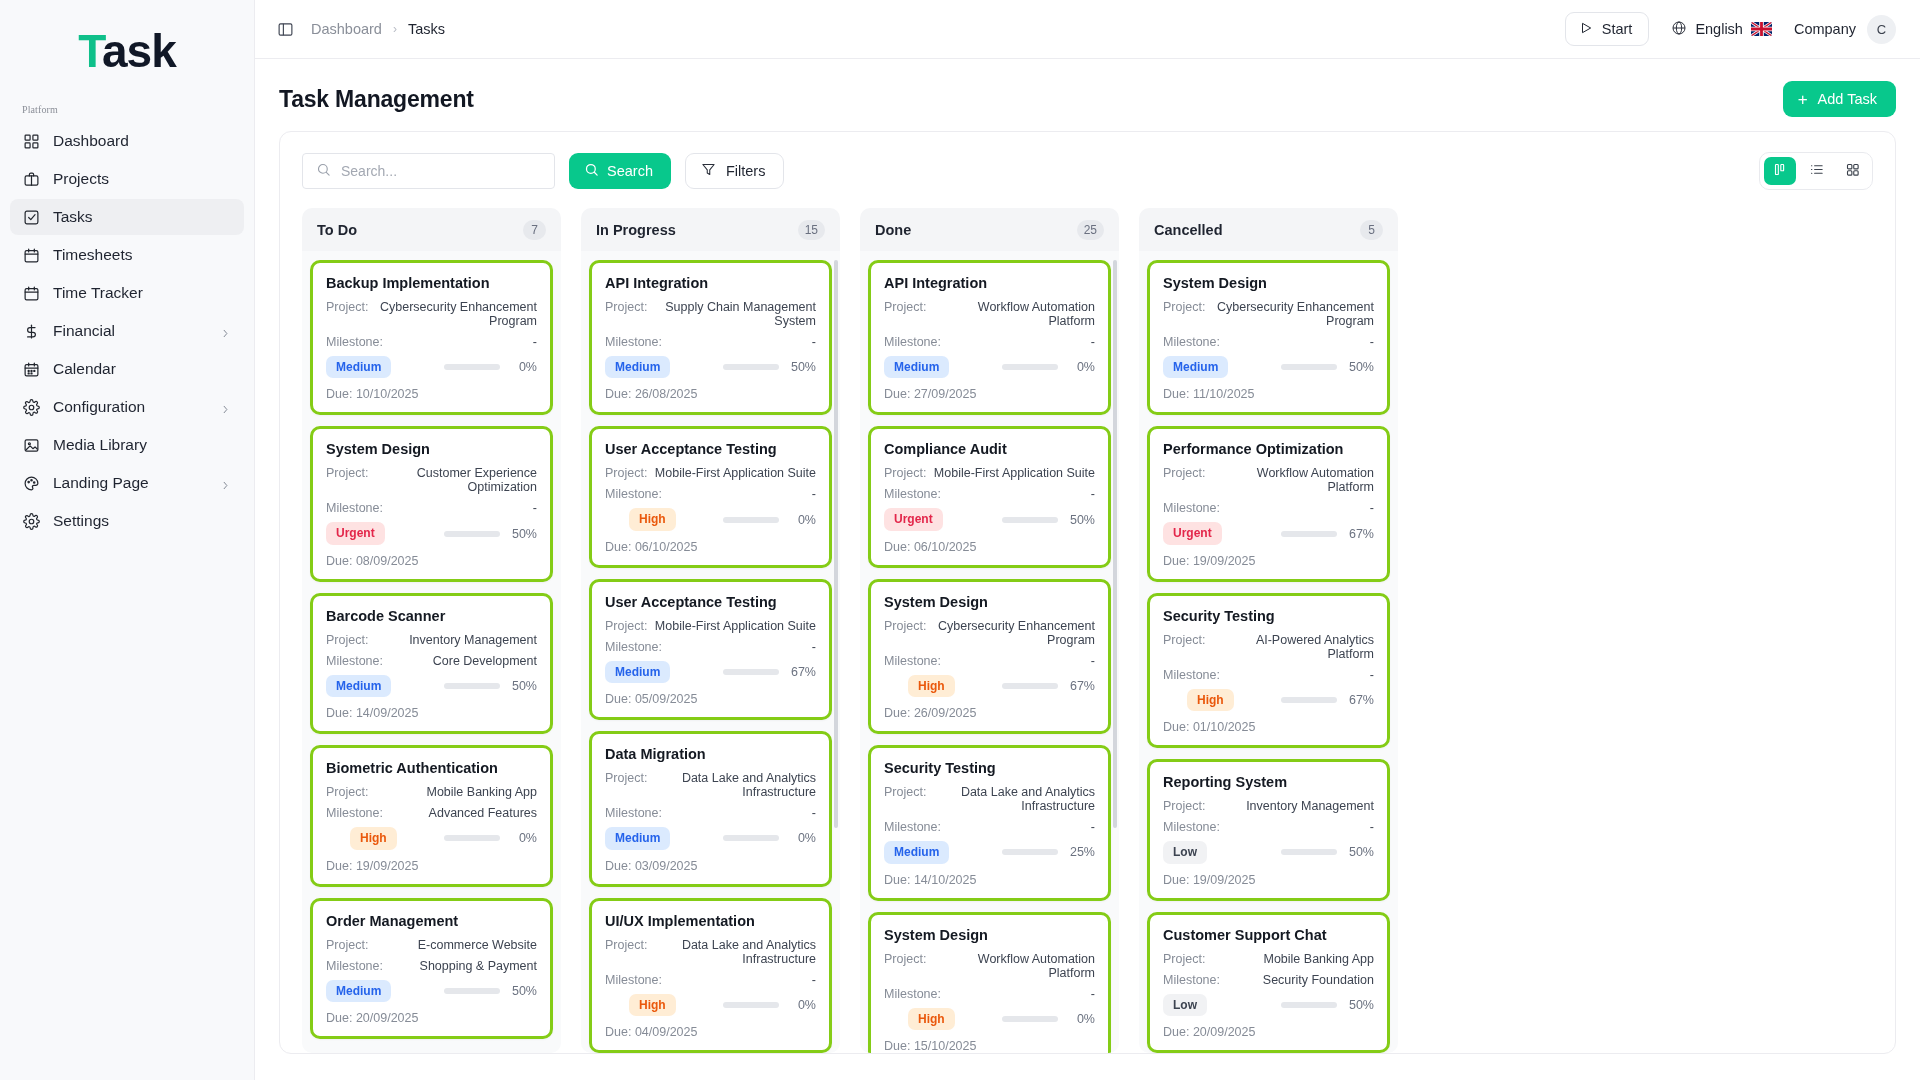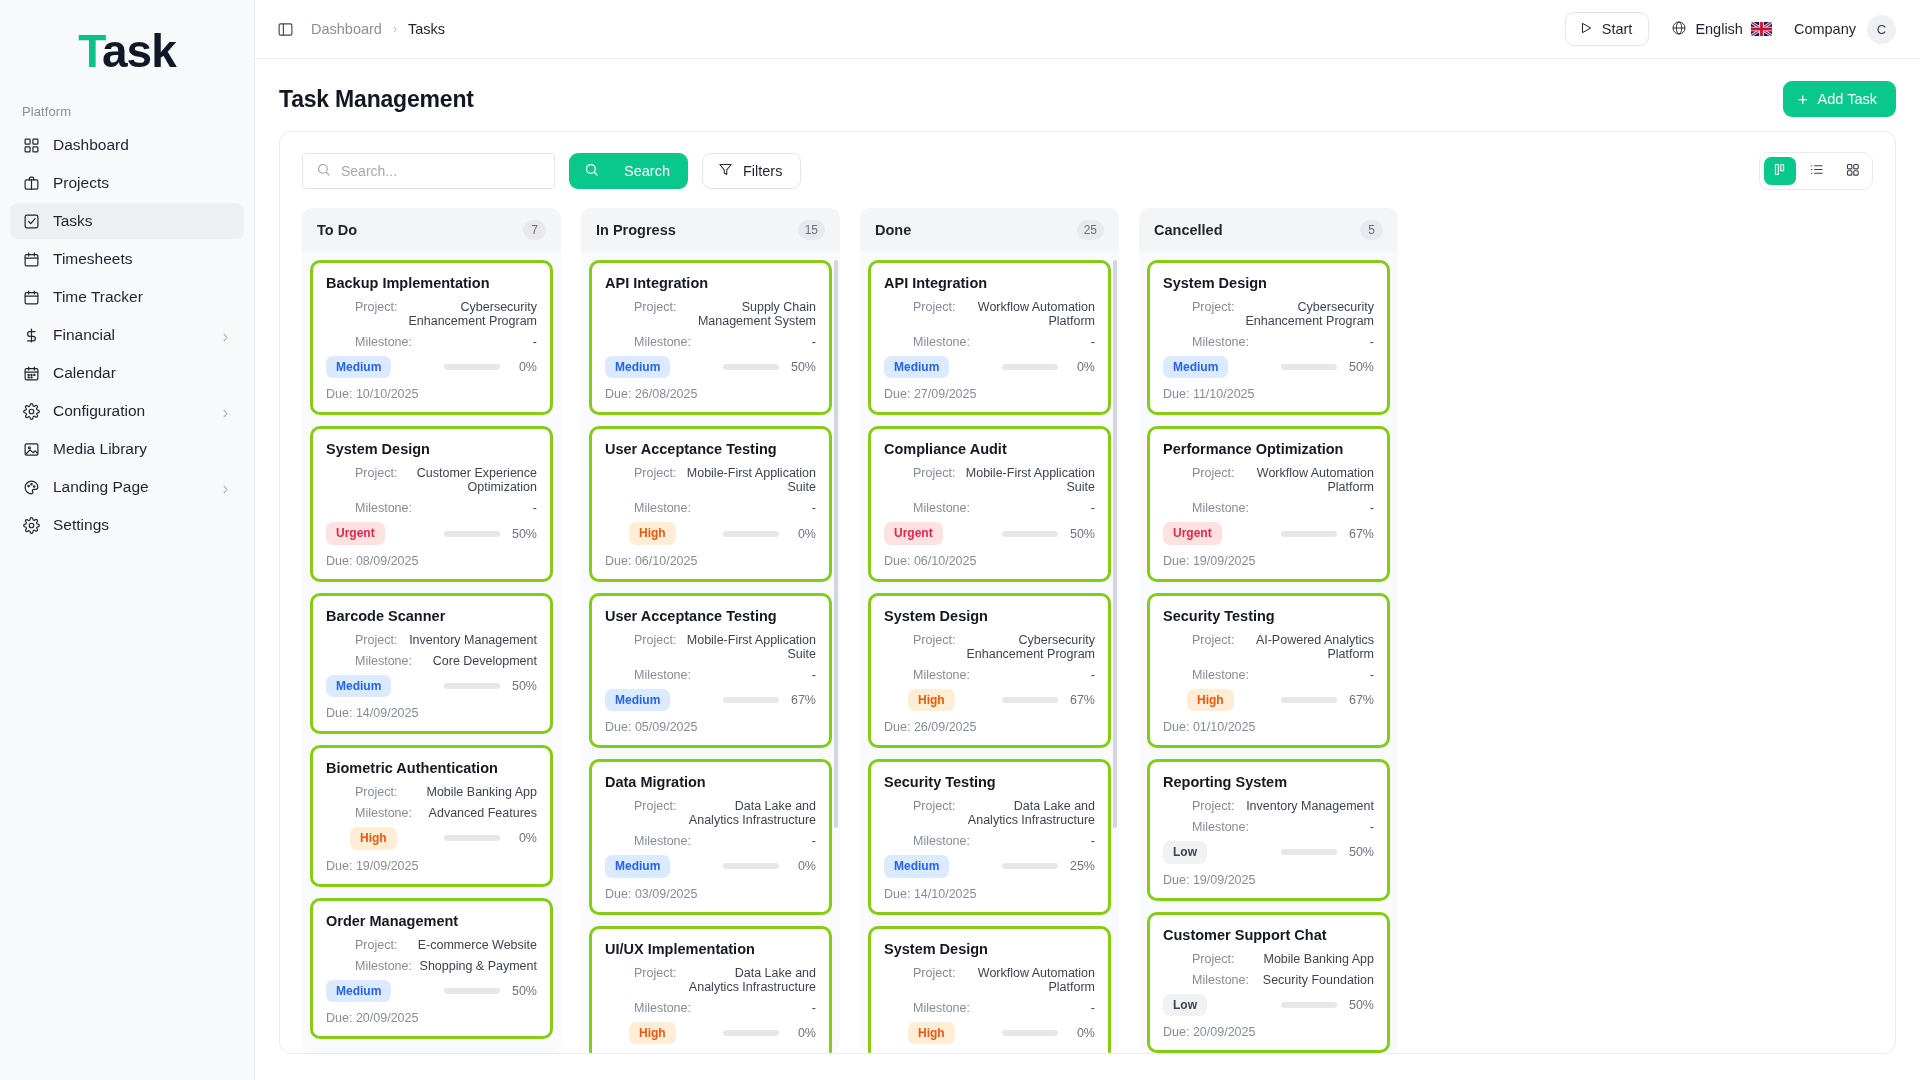--- a/index.html
+++ b/index.html
@@ -22,24 +22,25 @@
   .brand {
     text-align: center;
     font-size: 46px;
     font-weight: 700;
     letter-spacing: -1px;
     color: #111827;
     padding: 6px 0 26px 0;
   }
   .brand .accent { color: #0fc08a; }
   .nav-section-label {
-    font-size: 13px;
+    font-size: 10px;
     color: #8b8f98;
     padding: 0 0 8px 22px;
     letter-spacing: .1px;
+    font-family: Liberation Serif, serif;
   }
   .nav-list { padding: 0 10px; }
   .nav-item {
     display: flex; align-items: center;
     gap: 13px;
     height: 36px;
     padding: 0 12px;
     border-radius: 8px;
     color: #1f2430;
     font-size: 15.5px;
@@ -128,21 +129,21 @@
     border: 1px solid #e3e5ea; border-radius: 4px;
     background: #fff; padding: 0 13px;
   }
   .search-wrap svg { width: 15px; height: 15px; stroke: #9aa0ab; fill: none; stroke-width: 1.8; stroke-linecap: round; }
   .search-wrap input {
     border: none; outline: none; font-size: 14px;
     font-family: inherit; color: #1f2430; width: 100%; background: transparent;
   }
   .search-wrap input::placeholder { color: #a3a8b2; }
   .search-btn {
-    display: flex; align-items: center; gap: 25px;
+    display: flex; align-items: center; gap: 8px;
     height: 36px; padding: 0 18px 0 15px;
     background: #08c88c; color: #fff; border: none; border-radius: 9px;
     font-size: 14.5px; font-family: inherit; cursor: pointer;
   }
   .search-btn svg { width: 15px; height: 15px; stroke: #fff; fill: none; stroke-width: 2; stroke-linecap: round; }
   .filters-btn {
     display: flex; align-items: center; gap: 10px;
     height: 36px; padding: 0 18px 0 15px;
     background: #fff; border: 1px solid #e3e5ea; border-radius: 9px;
     font-size: 14.5px; font-family: inherit; color: #1f2430; cursor: pointer;
@@ -206,21 +207,21 @@
   .card {
     background: #ffffff;
     border: 3px solid #84cc16;
     border-radius: 10px;
     padding: 12px 13px 11px 13px;
     margin-bottom: 11px;
     box-shadow: 0 1px 2px rgba(16,24,40,.04);
   }
   .card-title { font-size: 14.5px; font-weight: 600; color: #141922; margin-bottom: 9px; }
   .card-row { display: flex; align-items: baseline; font-size: 12.5px; margin-bottom: 7px; }
-  .card-row .k { color: #868c97; white-space: nowrap; margin-left: 29px; }
+  .card-row .k { color: #868c97; white-space: nowrap; }
   .card-row .v { margin-left: auto; color: #3d4451; text-align: right; padding-left: 6px; }
   .card-mid { display: flex; align-items: center; margin: 2px 0 9px 0; }
   .badge {
     font-size: 12px; font-weight: 600;
     padding: 4px 10px; border-radius: 7px; line-height: 1.2;
   }
   .badge.medium { background: #dbeafe; color: #2563eb; }
   .badge.urgent { background: #fee2e2; color: #e3264a; }
   .badge.high   { background: #ffedd5; color: #ea580c; margin-left: 24px; }
   .badge.low    { background: #f1f2f4; color: #3d4451; }

